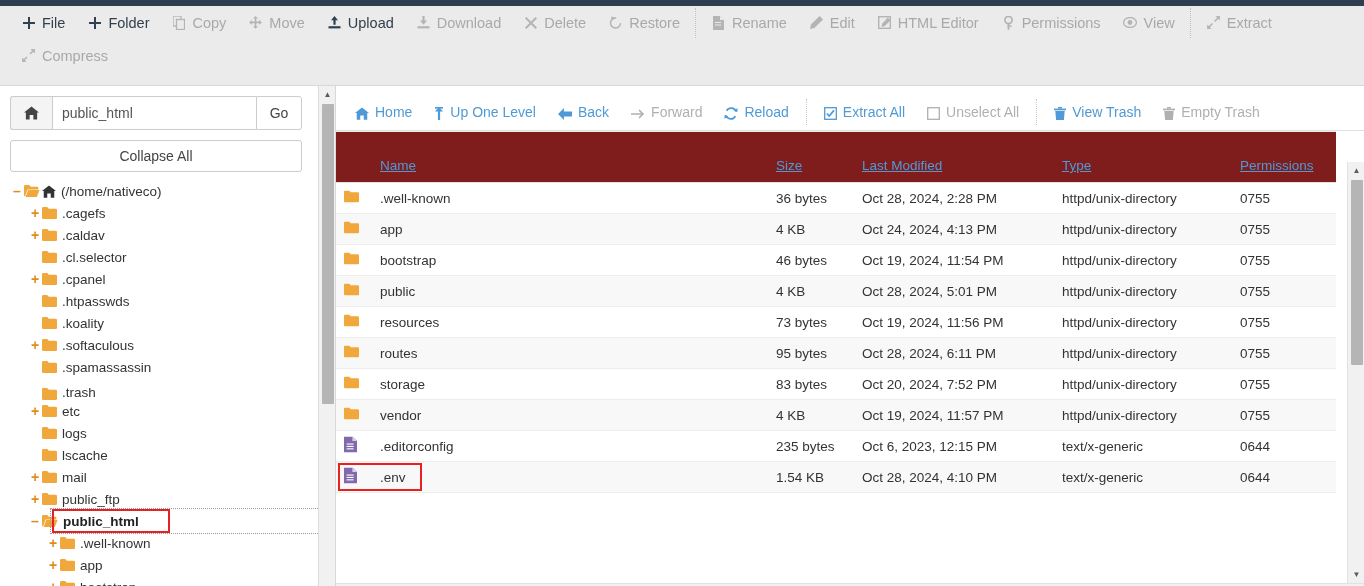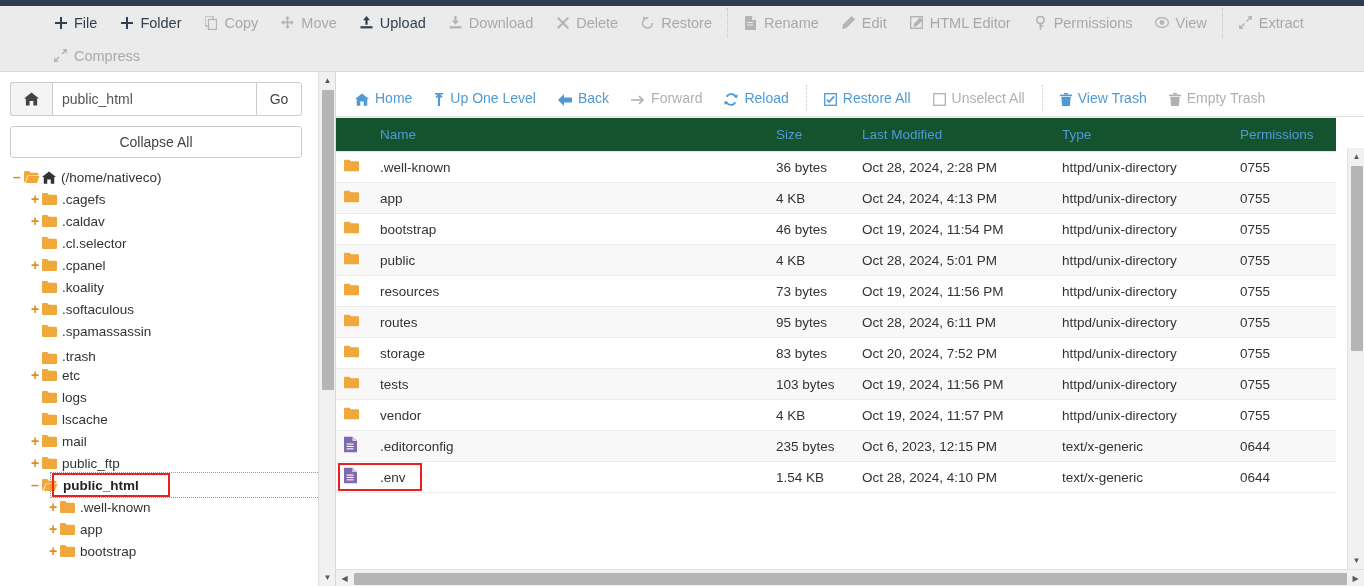--- a/index.html
+++ b/index.html
@@ -13,23 +13,22 @@
     color: #333;
   }
 
   
   #topstrip { height: 6px; background: #2e3e50; width: 100%; }
 
   
   #toolbar {
     background: #ebebeb;
     border-bottom: 1px solid #d8d8d8;
-    height: 66px;
+    height: 80px;
     position: relative;
-    padding-left: 32px;
   }
   .tb-row { display: flex; align-items: center; height: 33px; padding-left: 10px; }
   .tb-item {
     display: flex; align-items: center;
     padding: 0 11px;
     height: 33px;
     font-size: 14.5px;
     white-space: nowrap;
     color: #555;
     position: relative;
@@ -137,24 +136,25 @@
   .act.disabled { color: #b0b0b0; cursor: default; }
   .act .ai { margin-right: 6px; display: inline-flex; align-items: center; font-size: 13px; }
   .act-sep { border-left: 1px dotted #c9c9c9; height: 26px; margin: 0 6px; }
 
   
   #tablewrap { position: absolute; top: 45px; left: 0; right: 0; bottom: 0; }
   table.fm { border-collapse: collapse; width: 1000px; table-layout: fixed; }
   table.fm th {
     text-align: left; font-weight: normal;
     color: #4f9ad6; font-size: 13.5px;
-    padding: 9px 0 9px 0;
-    background: #14532d;
+    padding: 26px 0 9px 0;
+    background: #7f1d1d;
     border-bottom: 1px solid #e2e2e2;
     border-top: 1px solid #ececec;
+    text-decoration: underline;
   }
   table.fm td {
     padding: 0; height: 31px;
     font-size: 13.5px; color: #333;
     border-bottom: 1px solid #ededed;
     vertical-align: middle;
   }
   table.fm tbody tr:nth-child(even) { background: #f8f8f8; }
   .c-name { width: 440px; padding-left: 44px !important; position: relative; }
   .c-size { width: 86px; }
@@ -410,20 +410,29 @@
           </span>
           <span class="tlabel">.cpanel</span>
         </div>
         <div class="tnode" style="padding-left: 18px;">
           <span class="tw"></span>
           <span class="ticon">
             <svg width="15" height="12" viewBox="0 0 15 12">
               <path fill="#f0a83c" d="M0 1.2A1.2 1.2 0 0 1 1.2 0h4l1.6 1.8h7A1.2 1.2 0 0 1 15 3v7.8A1.2 1.2 0 0 1 13.8 12H1.2A1.2 1.2 0 0 1 0 10.8z"></path>
             </svg>
           </span>
+          <span class="tlabel">.htpasswds</span>
+        </div>
+        <div class="tnode" style="padding-left: 18px;">
+          <span class="tw"></span>
+          <span class="ticon">
+            <svg width="15" height="12" viewBox="0 0 15 12">
+              <path fill="#f0a83c" d="M0 1.2A1.2 1.2 0 0 1 1.2 0h4l1.6 1.8h7A1.2 1.2 0 0 1 15 3v7.8A1.2 1.2 0 0 1 13.8 12H1.2A1.2 1.2 0 0 1 0 10.8z"></path>
+            </svg>
+          </span>
           <span class="tlabel">.koality</span>
         </div>
         <div class="tnode" style="padding-left: 18px;">
           <span class="tw">+</span>
           <span class="ticon">
             <svg width="15" height="12" viewBox="0 0 15 12">
               <path fill="#f0a83c" d="M0 1.2A1.2 1.2 0 0 1 1.2 0h4l1.6 1.8h7A1.2 1.2 0 0 1 15 3v7.8A1.2 1.2 0 0 1 13.8 12H1.2A1.2 1.2 0 0 1 0 10.8z"></path>
             </svg>
           </span>
           <span class="tlabel">.softaculous</span>
@@ -585,21 +594,21 @@
           <span>Reload</span>
         </div>
         <div class="act-sep"></div>
         <div class="act ">
           <span class="ai">
             <svg width="13" height="13" viewBox="0 0 13 13">
               <rect x="0.7" y="0.7" width="11.6" height="11.6" fill="none" stroke="#4f9ad6" stroke-width="1.3"></rect>
               <path fill="none" stroke="#4f9ad6" stroke-width="1.7" d="M2.8 6.5 5.2 9 10 3.4"></path>
             </svg>
           </span>
-          <span>Restore All</span>
+          <span>Extract All</span>
         </div>
         <div class="act disabled">
           <span class="ai">
             <svg width="13" height="13" viewBox="0 0 13 13">
               <rect x="0.7" y="0.7" width="11.6" height="11.6" fill="none" stroke="#b0b0b0" stroke-width="1.3"></rect>
             </svg>
           </span>
           <span>Unselect All</span>
         </div>
         <div class="act-sep"></div>
@@ -696,29 +705,20 @@
                     <path fill="#f0a83c" d="M0 1.2A1.2 1.2 0 0 1 1.2 0h4l1.6 1.8h7A1.2 1.2 0 0 1 15 3v7.8A1.2 1.2 0 0 1 13.8 12H1.2A1.2 1.2 0 0 1 0 10.8z"></path>
                   </svg></span><span>storage</span></td>
               <td class="c-size">83 bytes</td>
               <td class="c-mod">Oct 20, 2024, 7:52 PM</td>
               <td class="c-type">httpd/unix-directory</td>
               <td class="c-perm">0755</td>
             </tr>
             <tr>
               <td class="c-name"><span class="row-icon"><svg width="15" height="12" viewBox="0 0 15 12">
                     <path fill="#f0a83c" d="M0 1.2A1.2 1.2 0 0 1 1.2 0h4l1.6 1.8h7A1.2 1.2 0 0 1 15 3v7.8A1.2 1.2 0 0 1 13.8 12H1.2A1.2 1.2 0 0 1 0 10.8z"></path>
-                  </svg></span><span>tests</span></td>
-              <td class="c-size">103 bytes</td>
-              <td class="c-mod">Oct 19, 2024, 11:56 PM</td>
-              <td class="c-type">httpd/unix-directory</td>
-              <td class="c-perm">0755</td>
-            </tr>
-            <tr>
-              <td class="c-name"><span class="row-icon"><svg width="15" height="12" viewBox="0 0 15 12">
-                    <path fill="#f0a83c" d="M0 1.2A1.2 1.2 0 0 1 1.2 0h4l1.6 1.8h7A1.2 1.2 0 0 1 15 3v7.8A1.2 1.2 0 0 1 13.8 12H1.2A1.2 1.2 0 0 1 0 10.8z"></path>
                   </svg></span><span>vendor</span></td>
               <td class="c-size">4 KB</td>
               <td class="c-mod">Oct 19, 2024, 11:57 PM</td>
               <td class="c-type">httpd/unix-directory</td>
               <td class="c-perm">0755</td>
             </tr>
             <tr>
               <td class="c-name"><span class="row-icon"><svg width="13" height="16" viewBox="0 0 13 16">
                     <path fill="#8268ad" d="M0 0h8.4L13 4.6V16H0z"></path>
                     <path fill="#d6cfe6" d="M8.4 0 13 4.6H8.4z"></path>

